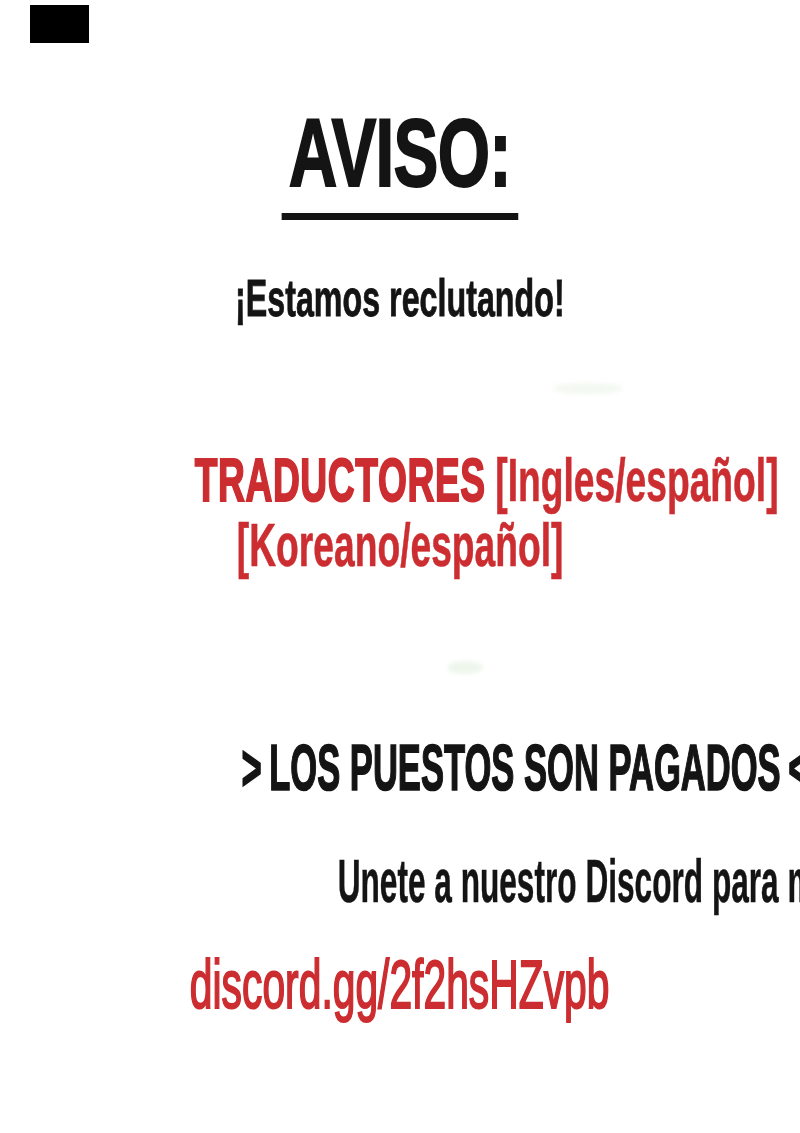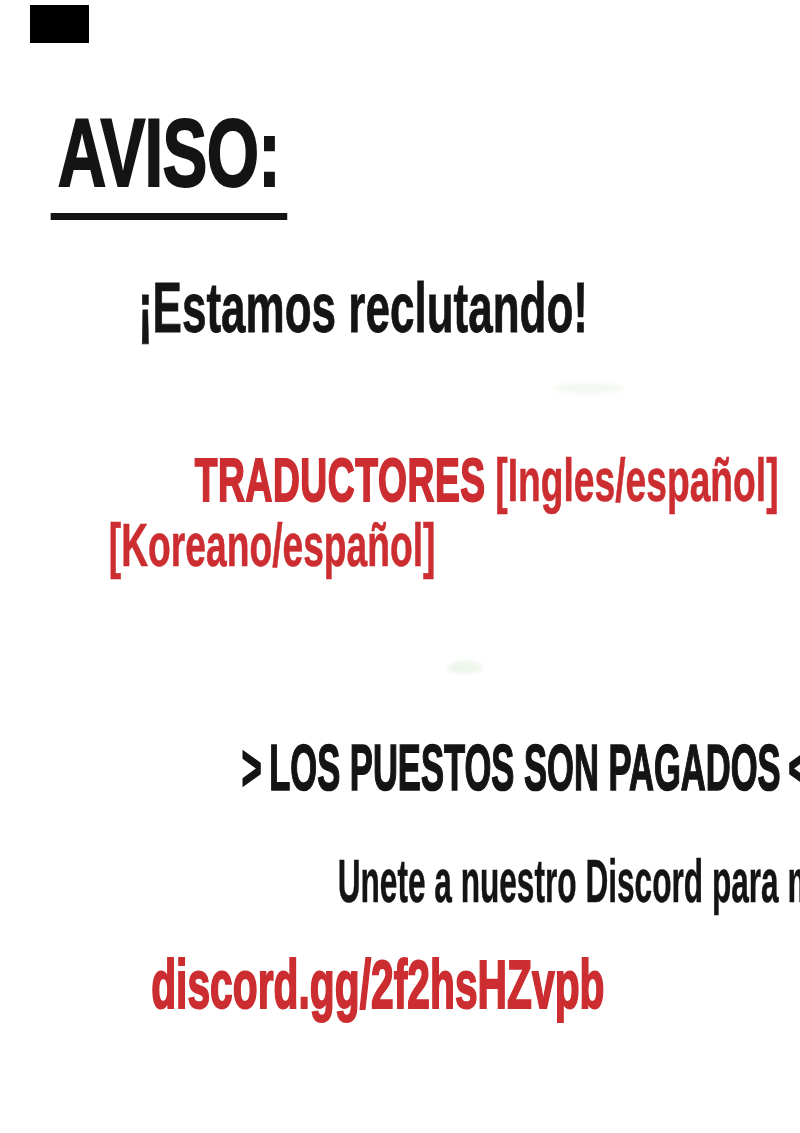--- a/index.html
+++ b/index.html
@@ -3,36 +3,36 @@
 <meta charset="utf-8">
 <style>
   html, body { margin:0; padding:0; background:#ffffff; }
   .canvas {
     position:relative; width:800px; height:1133px; margin:0 auto;
     background:#ffffff; overflow:hidden;
     font-family:"Liberation Sans", sans-serif; color:#141414;
   }
   .line {
     position:absolute; left:0; width:800px;
-    line-height:1; white-space:nowrap;
+    text-align:center; line-height:1; white-space:nowrap;
   }
   .cond { display:inline-block; transform-origin:50% 50%; }
 
   
   .t-aviso { top:105px; font-size:96px; font-weight:700; }
   .t-aviso .cond {
     transform:scaleX(0.70);
     padding:0 10px 12px 10px;
     border-bottom:7px solid #141414;
     letter-spacing:-1px;
     -webkit-text-stroke:2px #141414;
   }
 
   
-  .t-estamos { top:272px; font-size:71px; font-weight:700; }
+  .t-estamos { top:272px; font-size:52px; font-weight:700; }
   .t-estamos .cond { transform:scaleX(0.62); -webkit-text-stroke:0.8px #141414; }
 
   
   .t-red1 { top:449px; font-size:62px; font-weight:700; }
   .t-red1 .cond { transform:scaleX(0.60); }
   .role { -webkit-text-stroke:2px currentColor; letter-spacing:1px; }
   .pair-1 { margin-left:16px; -webkit-text-stroke:0.6px currentColor; }
   .t-red2 { top:514px; font-size:62px; font-weight:700; }
   .t-red2 .cond { transform:scaleX(0.60); -webkit-text-stroke:0.6px currentColor; }
 
@@ -40,21 +40,21 @@
   .t-paid { top:736px; font-size:64px; font-weight:700; }
   .t-paid .cond { transform:scaleX(0.54); -webkit-text-stroke:1.6px #141414; }
   .chev-left-side { margin-right:14px; }
   .chev-right-side { margin-left:14px; }
 
   
   .t-cta { top:850px; font-size:62px; font-weight:700; }
   .t-cta .cond { transform:scaleX(0.51); -webkit-text-stroke:0.5px #141414; }
 
   
-  .t-link { top:950px; font-size:68px; font-weight:700; }
+  .t-link { top:950px; font-size:68px; font-weight:400; }
   .t-link .cond { transform:scaleX(0.60); -webkit-text-stroke:2px currentColor; }
 
   .red { color:#cc2d30; }
 
   
   .black-mark { position:absolute; left:30px; top:5px; width:59px; height:38px; background:#000000; }
 
   
   .smudge { position:absolute; border-radius:50%; filter:blur(2px); }
   .smudge-1 { left:553px; top:383px; width:70px; height:11px; background:#f3f8f1; }

